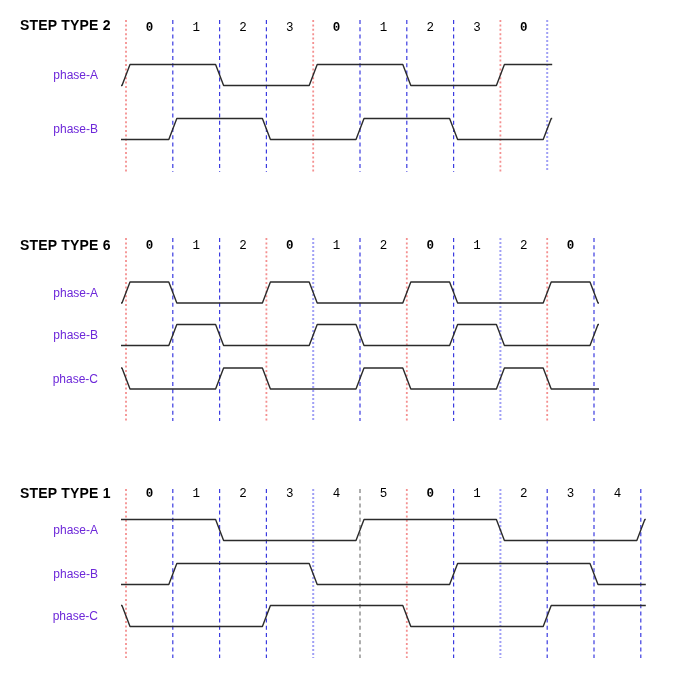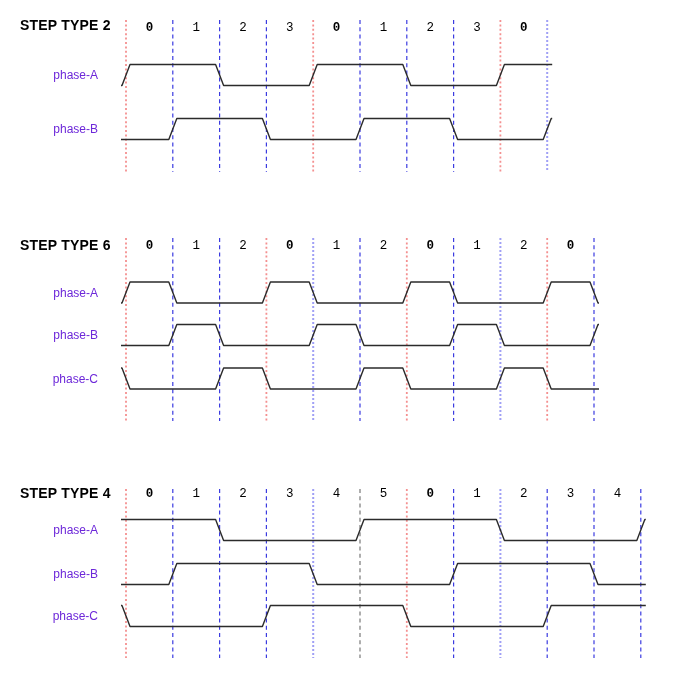--- a/index.html
+++ b/index.html
@@ -91,21 +91,21 @@
     <div class="step-num bold" style="left: 266.4px; width: 46.8px; top: 240px;">0</div>
     <div class="step-num" style="left: 313.2px; width: 46.8px; top: 240px;">1</div>
     <div class="step-num" style="left: 360px; width: 46.8px; top: 240px;">2</div>
     <div class="step-num bold" style="left: 406.8px; width: 46.8px; top: 240px;">0</div>
     <div class="step-num" style="left: 453.6px; width: 46.8px; top: 240px;">1</div>
     <div class="step-num" style="left: 500.4px; width: 46.8px; top: 240px;">2</div>
     <div class="step-num bold" style="left: 547.2px; width: 46.8px; top: 240px;">0</div>
     <div class="phase-label" style="top: 522px;">phase-A</div>
     <div class="phase-label" style="top: 566px;">phase-B</div>
     <div class="phase-label" style="top: 608px;">phase-C</div>
-    <div class="sec-title" style="top: 486px;">STEP TYPE 4</div>
+    <div class="sec-title" style="top: 486px;">STEP TYPE 1</div>
     <div class="step-num bold" style="left: 126px; width: 46.8px; top: 488px;">0</div>
     <div class="step-num" style="left: 172.8px; width: 46.8px; top: 488px;">1</div>
     <div class="step-num" style="left: 219.6px; width: 46.8px; top: 488px;">2</div>
     <div class="step-num" style="left: 266.4px; width: 46.8px; top: 488px;">3</div>
     <div class="step-num" style="left: 313.2px; width: 46.8px; top: 488px;">4</div>
     <div class="step-num" style="left: 360px; width: 46.8px; top: 488px;">5</div>
     <div class="step-num bold" style="left: 406.8px; width: 46.8px; top: 488px;">0</div>
     <div class="step-num" style="left: 453.6px; width: 46.8px; top: 488px;">1</div>
     <div class="step-num" style="left: 500.4px; width: 46.8px; top: 488px;">2</div>
     <div class="step-num" style="left: 547.2px; width: 46.8px; top: 488px;">3</div>

